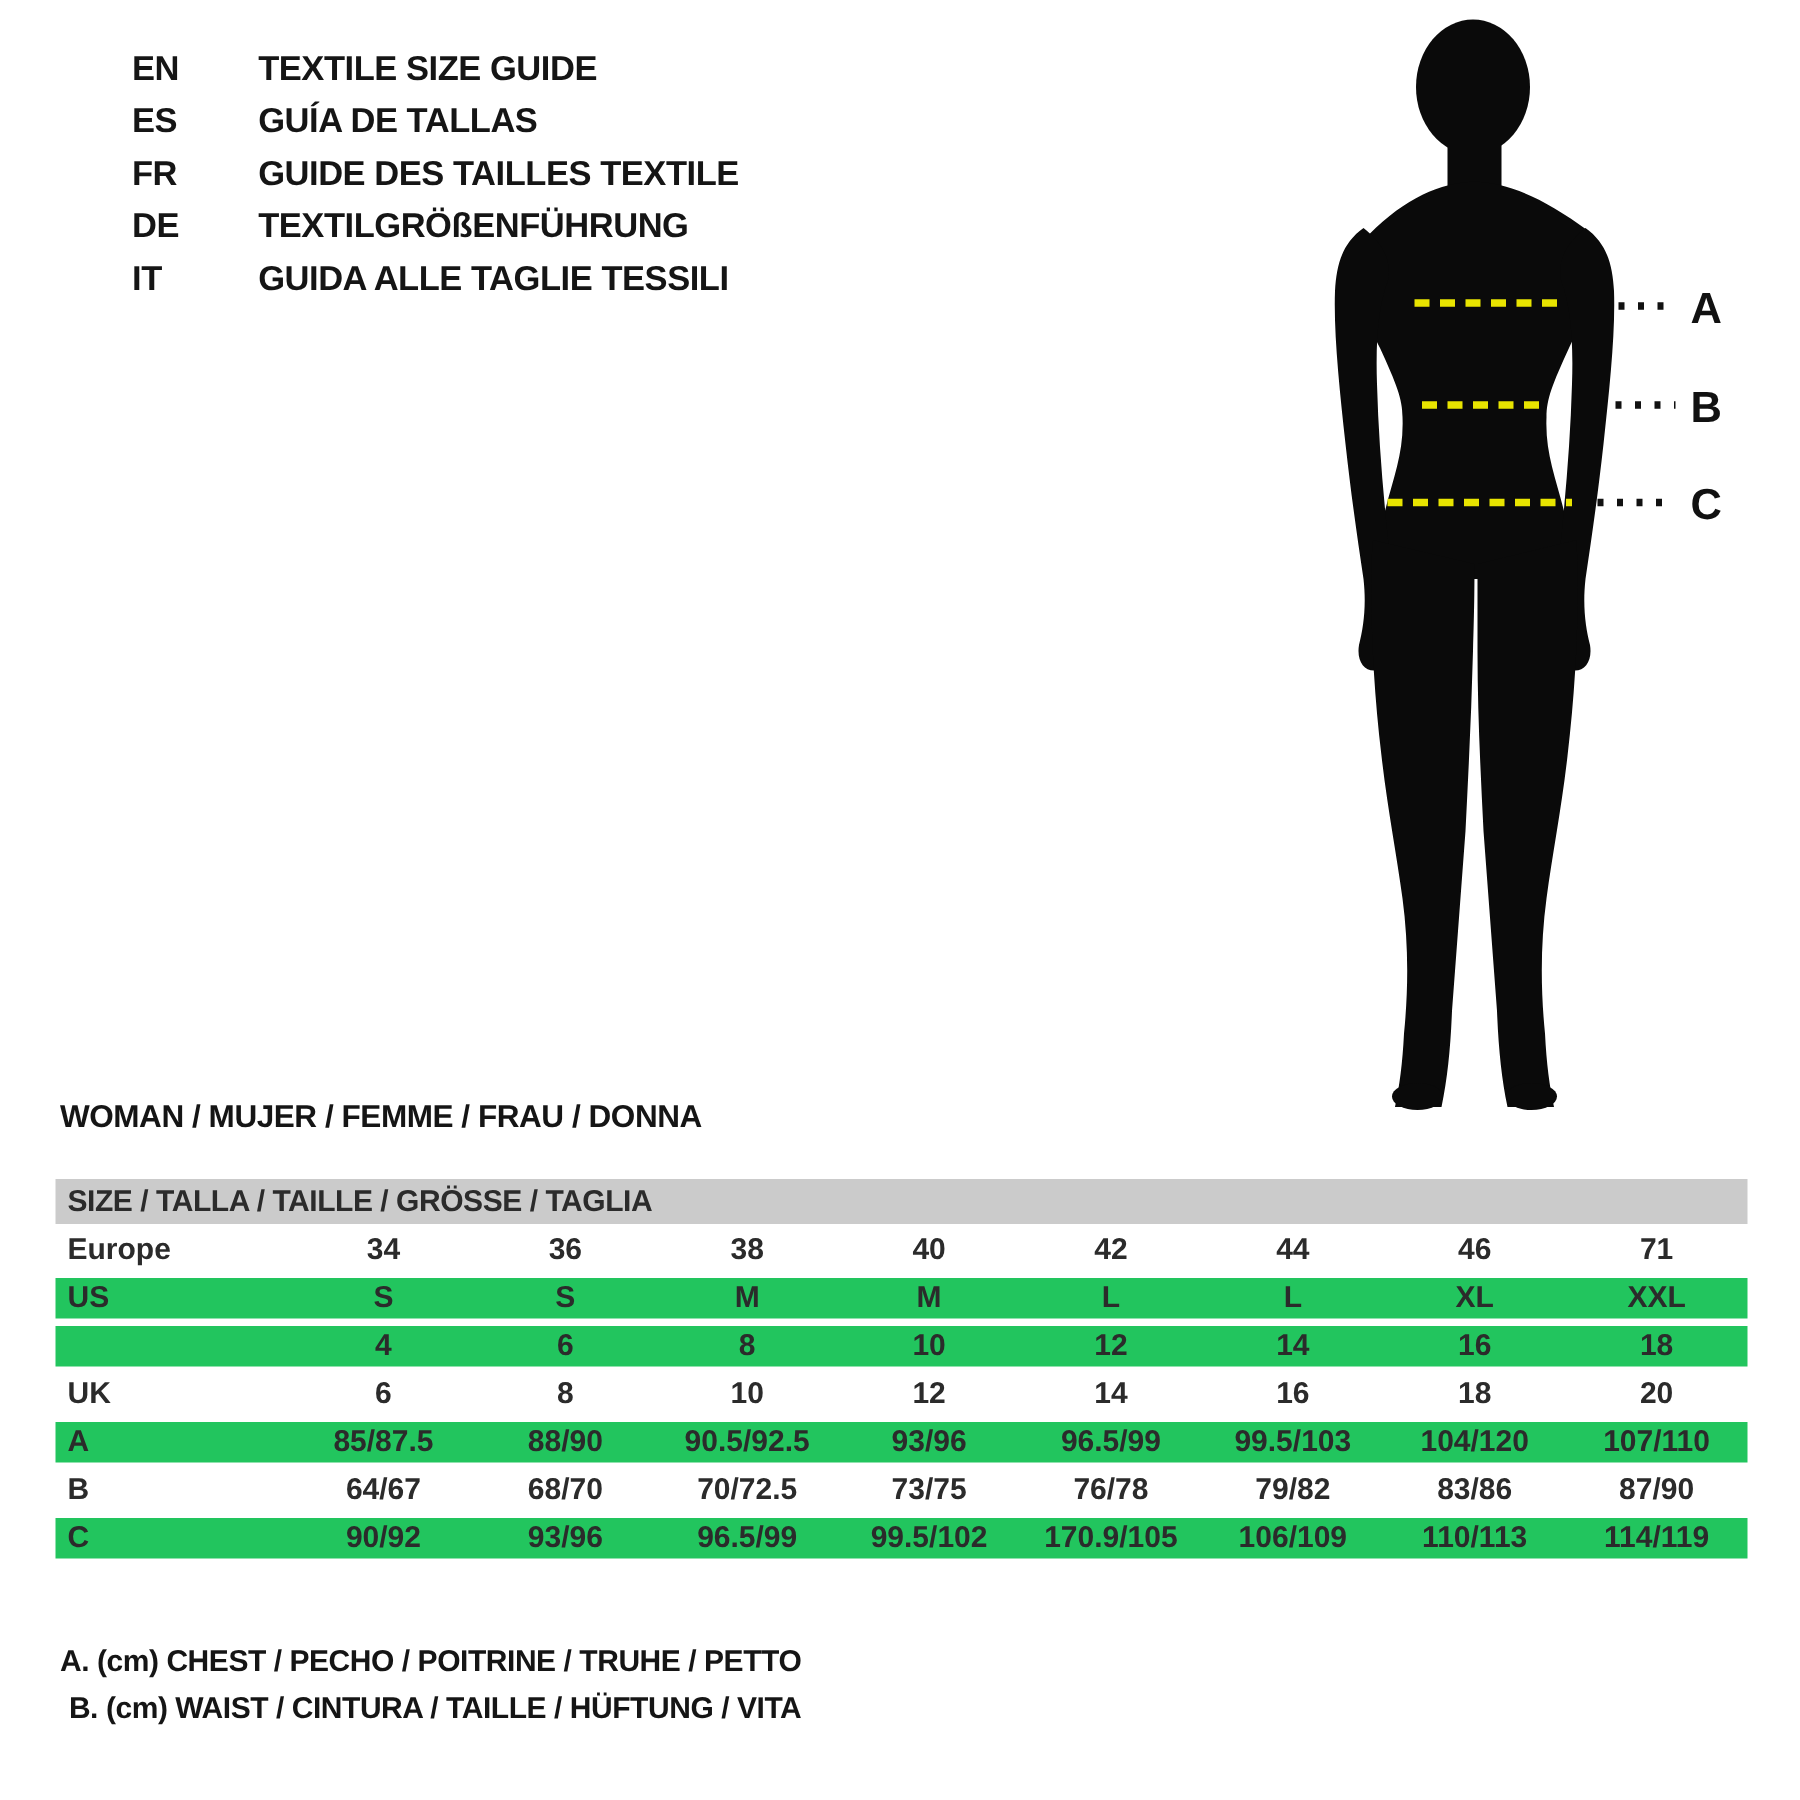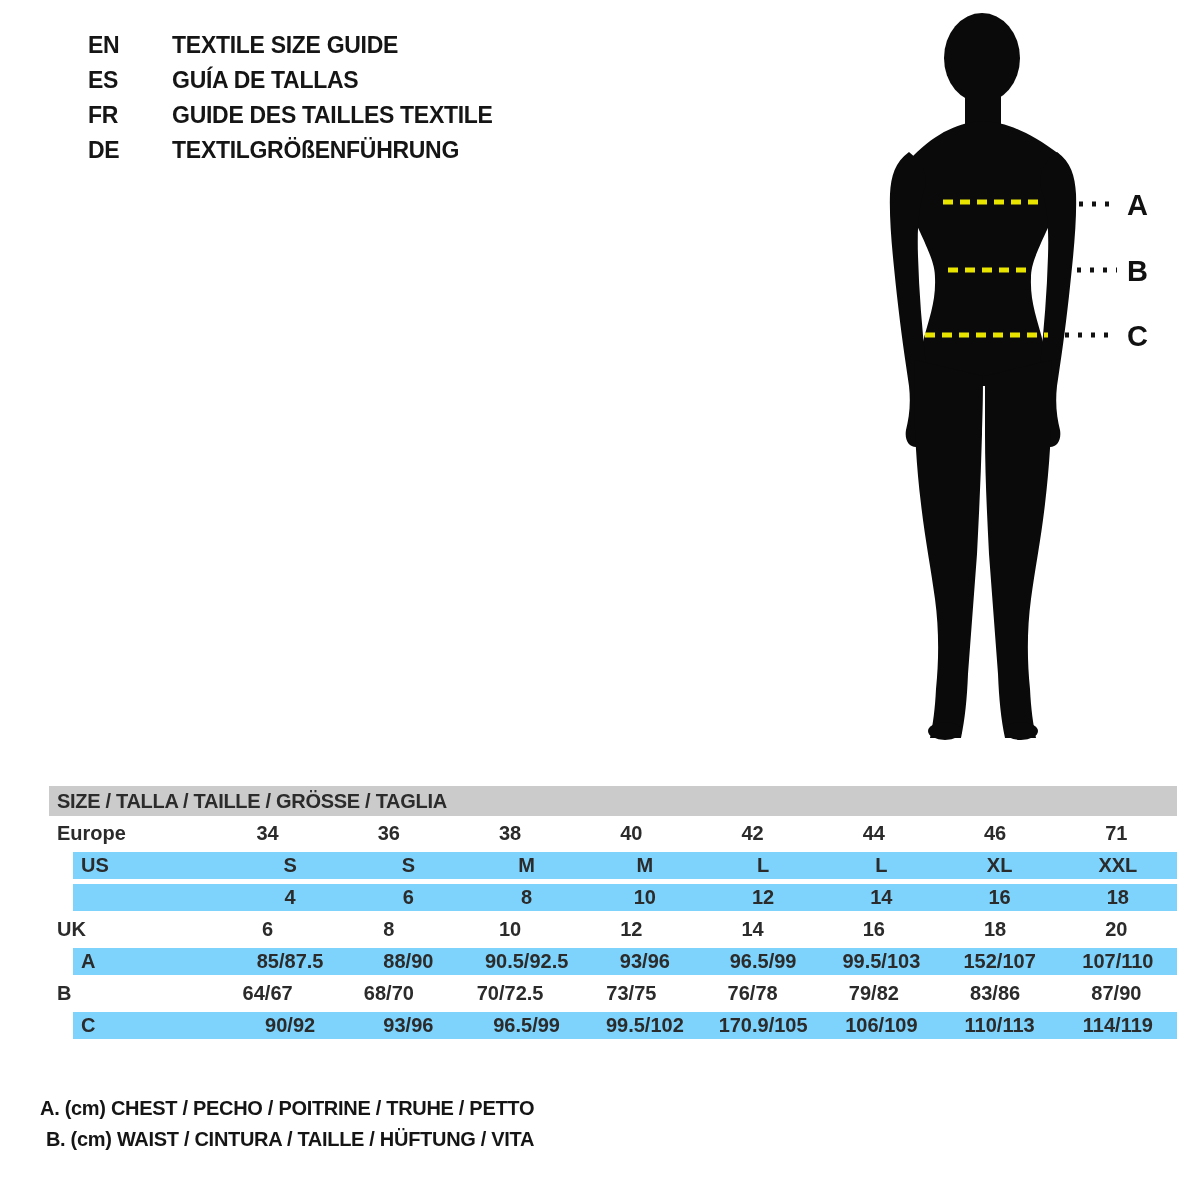--- a/index.html
+++ b/index.html
@@ -12,25 +12,25 @@
   .lang-code{display:inline-block;width:78px;margin-left:48px;}
 
   
   .figure-svg{position:absolute;left:865px;top:4px;width:335px;height:738px;}
   .figure-svg text{font-family:"Liberation Sans",sans-serif;font-size:29px;font-weight:bold;fill:#111;}
 
   
   .section-title{position:absolute;left:40px;top:733px;font-size:21px;font-weight:bold;letter-spacing:-0.3px;}
 
   
-  .size-table{position:absolute;left:49px;top:786px;width:1128px;}
+  .size-table{position:absolute;left:37px;top:786px;width:1128px;}
   .table-header{height:30px;line-height:30px;background:#cbcbcb;font-size:20px;font-weight:bold;
                 padding-left:8px;margin-bottom:4px;color:#2b2b2b;letter-spacing:-0.3px;}
   .t-row{display:flex;height:27px;line-height:27px;margin-bottom:5px;font-size:20px;font-weight:bold;color:#2b2b2b;}
-  .t-row.shade{background:#7dd3fc;margin-left:24px;}
+  .t-row.shade{background:#22c55e;}
   .t-label{width:150px;padding-left:8px;text-align:left;}
   .t-cell{flex:1;text-align:center;}
 
   
   .notes{position:absolute;left:40px;top:1093px;}
   .note-line{height:31px;line-height:31px;font-size:20px;font-weight:bold;letter-spacing:-0.3px;white-space:nowrap;text-align:right;}
 </style>
 </head>
 <body>
 
@@ -45,20 +45,24 @@
       <span class="lang-code">ES</span>
       <span class="lang-title">GUÍA DE TALLAS</span>
     </div>
     <div class="lang-row">
       <span class="lang-code">FR</span>
       <span class="lang-title">GUIDE DES TAILLES TEXTILE</span>
     </div>
     <div class="lang-row">
       <span class="lang-code">DE</span>
       <span class="lang-title">TEXTILGRÖßENFÜHRUNG</span>
+    </div>
+    <div class="lang-row">
+      <span class="lang-code">IT</span>
+      <span class="lang-title">GUIDA ALLE TAGLIE TESSILI</span>
     </div>
   </div>
 
   <svg class="figure-svg" viewBox="0 0 335 738" xmlns="http://www.w3.org/2000/svg">
     <g fill="#0a0a0a">
       <ellipse cx="117" cy="54" rx="38" ry="45"></ellipse>
       <rect x="100" y="78" width="36" height="50"></rect>
       <path d="M 48 152
         C 72 128 95 118 118 117
         C 141 118 164 128 194 150
@@ -125,20 +129,21 @@
 
     <line x1="214" y1="200" x2="252" y2="200" stroke="#111" stroke-width="5" stroke-dasharray="4 9"></line>
     <line x1="212" y1="266" x2="252" y2="266" stroke="#111" stroke-width="5" stroke-dasharray="4 9"></line>
     <line x1="200" y1="331" x2="252" y2="331" stroke="#111" stroke-width="5" stroke-dasharray="4 9"></line>
 
     <text x="262" y="211">A</text>
     <text x="262" y="277">B</text>
     <text x="262" y="342">C</text>
   </svg>
 
+  <div class="section-title">WOMAN / MUJER / FEMME / FRAU / DONNA</div>
 
   <div class="size-table">
     <div class="table-header">SIZE / TALLA / TAILLE / GRÖSSE / TAGLIA</div>
 
     <div class="t-row">
       <div class="t-label">Europe</div>
       <div class="t-cell">34</div>
       <div class="t-cell">36</div>
       <div class="t-cell">38</div>
       <div class="t-cell">40</div>
@@ -185,21 +190,21 @@
     </div>
 
     <div class="t-row shade">
       <div class="t-label">A</div>
       <div class="t-cell">85/87.5</div>
       <div class="t-cell">88/90</div>
       <div class="t-cell">90.5/92.5</div>
       <div class="t-cell">93/96</div>
       <div class="t-cell">96.5/99</div>
       <div class="t-cell">99.5/103</div>
-      <div class="t-cell">152/107</div>
+      <div class="t-cell">104/120</div>
       <div class="t-cell">107/110</div>
     </div>
 
     <div class="t-row">
       <div class="t-label">B</div>
       <div class="t-cell">64/67</div>
       <div class="t-cell">68/70</div>
       <div class="t-cell">70/72.5</div>
       <div class="t-cell">73/75</div>
       <div class="t-cell">76/78</div>

